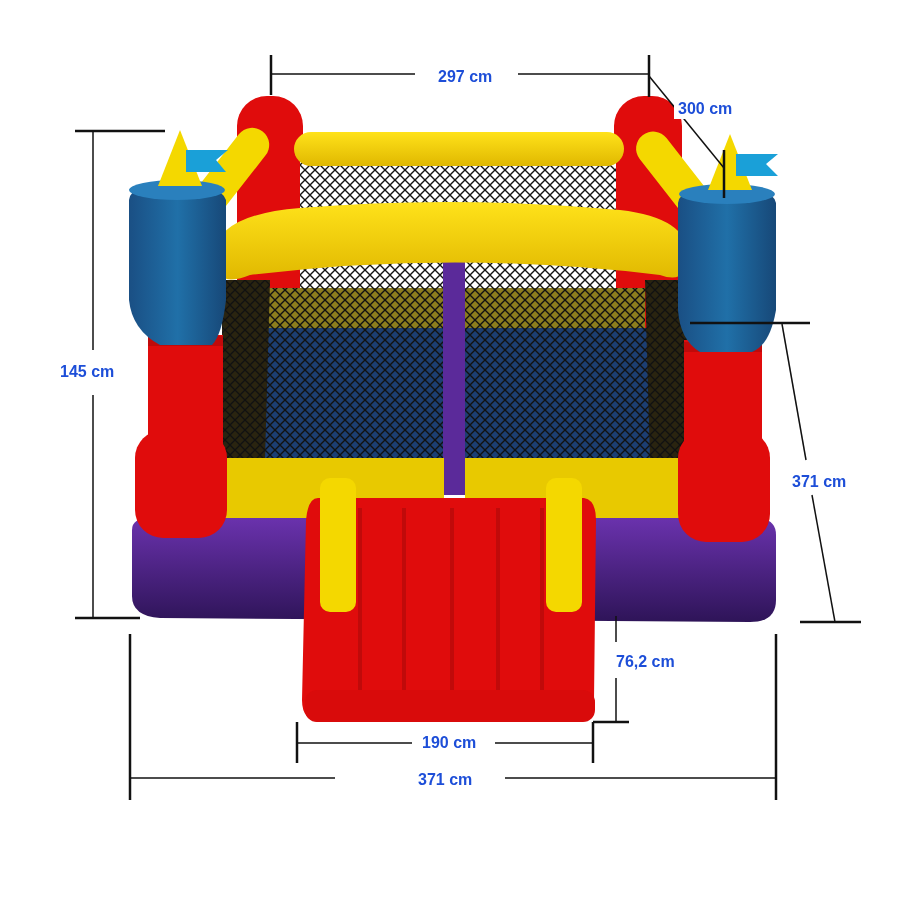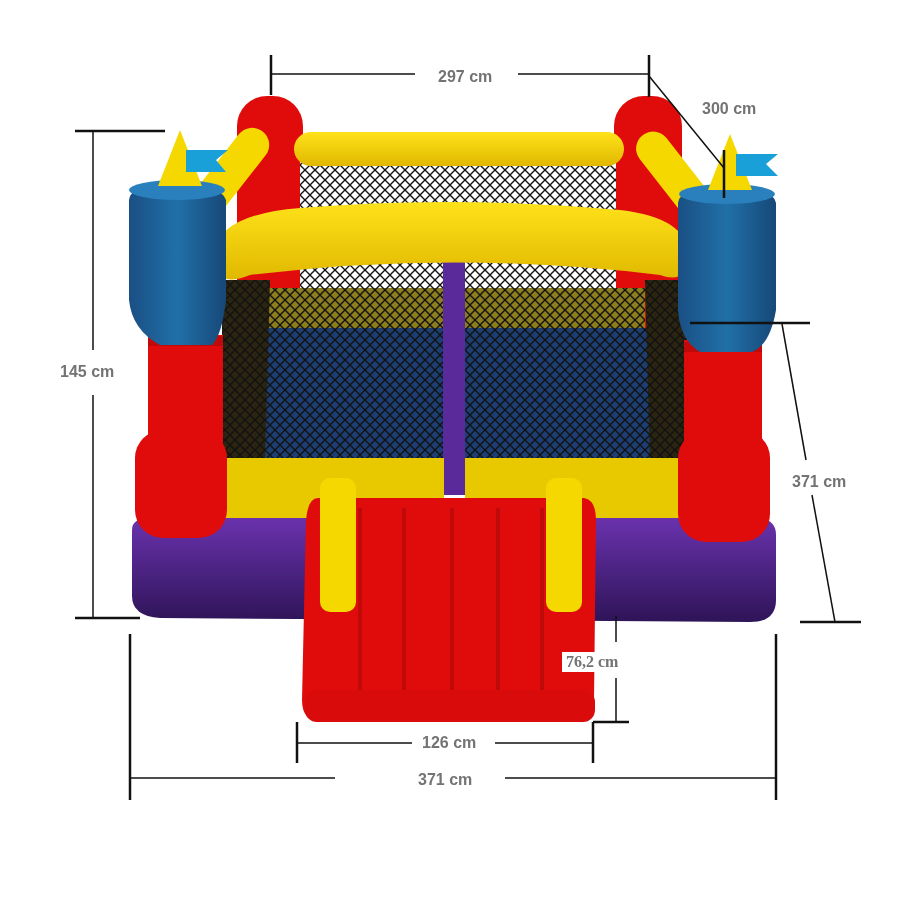--- a/index.html
+++ b/index.html
@@ -1,19 +1,19 @@
 <!DOCTYPE html>
 <html><head>
 <meta charset="utf-8">
 <style>
   html, body { margin: 0; padding: 0; background: #ffffff; }
   body { width: 900px; height: 900px; position: relative; overflow: hidden;
          font-family: "Liberation Sans", "DejaVu Sans", sans-serif; }
   #stage { position: absolute; left: 0; top: 0; width: 900px; height: 900px; }
-  .dim-label { position: absolute; font-weight: bold; font-size: 16px; color: #737373;
+  .dim-label { position: absolute; font-weight: bold; font-size: 16px; color: #1d4ed8;
                background: #ffffff; padding: 0 4px; white-space: nowrap; line-height: 20px; }
 </style>
 </head>
 <body>
 
 <div id="stage">
 <svg width="900" height="900" viewBox="0 0 900 900">
   <defs>
     <pattern id="net" width="10" height="10" patternUnits="userSpaceOnUse">
       <path d="M0 5 L5 0 L10 5 L5 10 Z" fill="none" stroke="#111" stroke-width="1.4"></path>
@@ -130,19 +130,19 @@
     <line x1="495" y1="743" x2="593" y2="743" stroke-width="1.5"></line>
 
     <line x1="130" y1="634" x2="130" y2="800" stroke-width="2.5"></line>
     <line x1="776" y1="634" x2="776" y2="800" stroke-width="2.5"></line>
     <line x1="130" y1="778" x2="335" y2="778" stroke-width="1.5"></line>
     <line x1="505" y1="778" x2="776" y2="778" stroke-width="1.5"></line>
   </g>
 </svg>
 
   <div class="dim-label" style="left:434px; top:67px;">297 cm</div>
-  <div class="dim-label" style="left:698px; top:99px;">300 cm</div>
+  <div class="dim-label" style="left:674px; top:99px;">300 cm</div>
   <div class="dim-label" style="left:56px; top:362px;">145 cm</div>
   <div class="dim-label" style="left:788px; top:472px;">371 cm</div>
-  <div class="dim-label" style="left:562px; top:652px;font-family:Liberation Serif, serif;">76,2 cm</div>
-  <div class="dim-label" style="left:418px; top:733px;">126 cm</div>
+  <div class="dim-label" style="left:612px; top:652px;">76,2 cm</div>
+  <div class="dim-label" style="left:418px; top:733px;">190 cm</div>
   <div class="dim-label" style="left:414px; top:770px;">371 cm</div>
 </div>
 
 </body></html>

